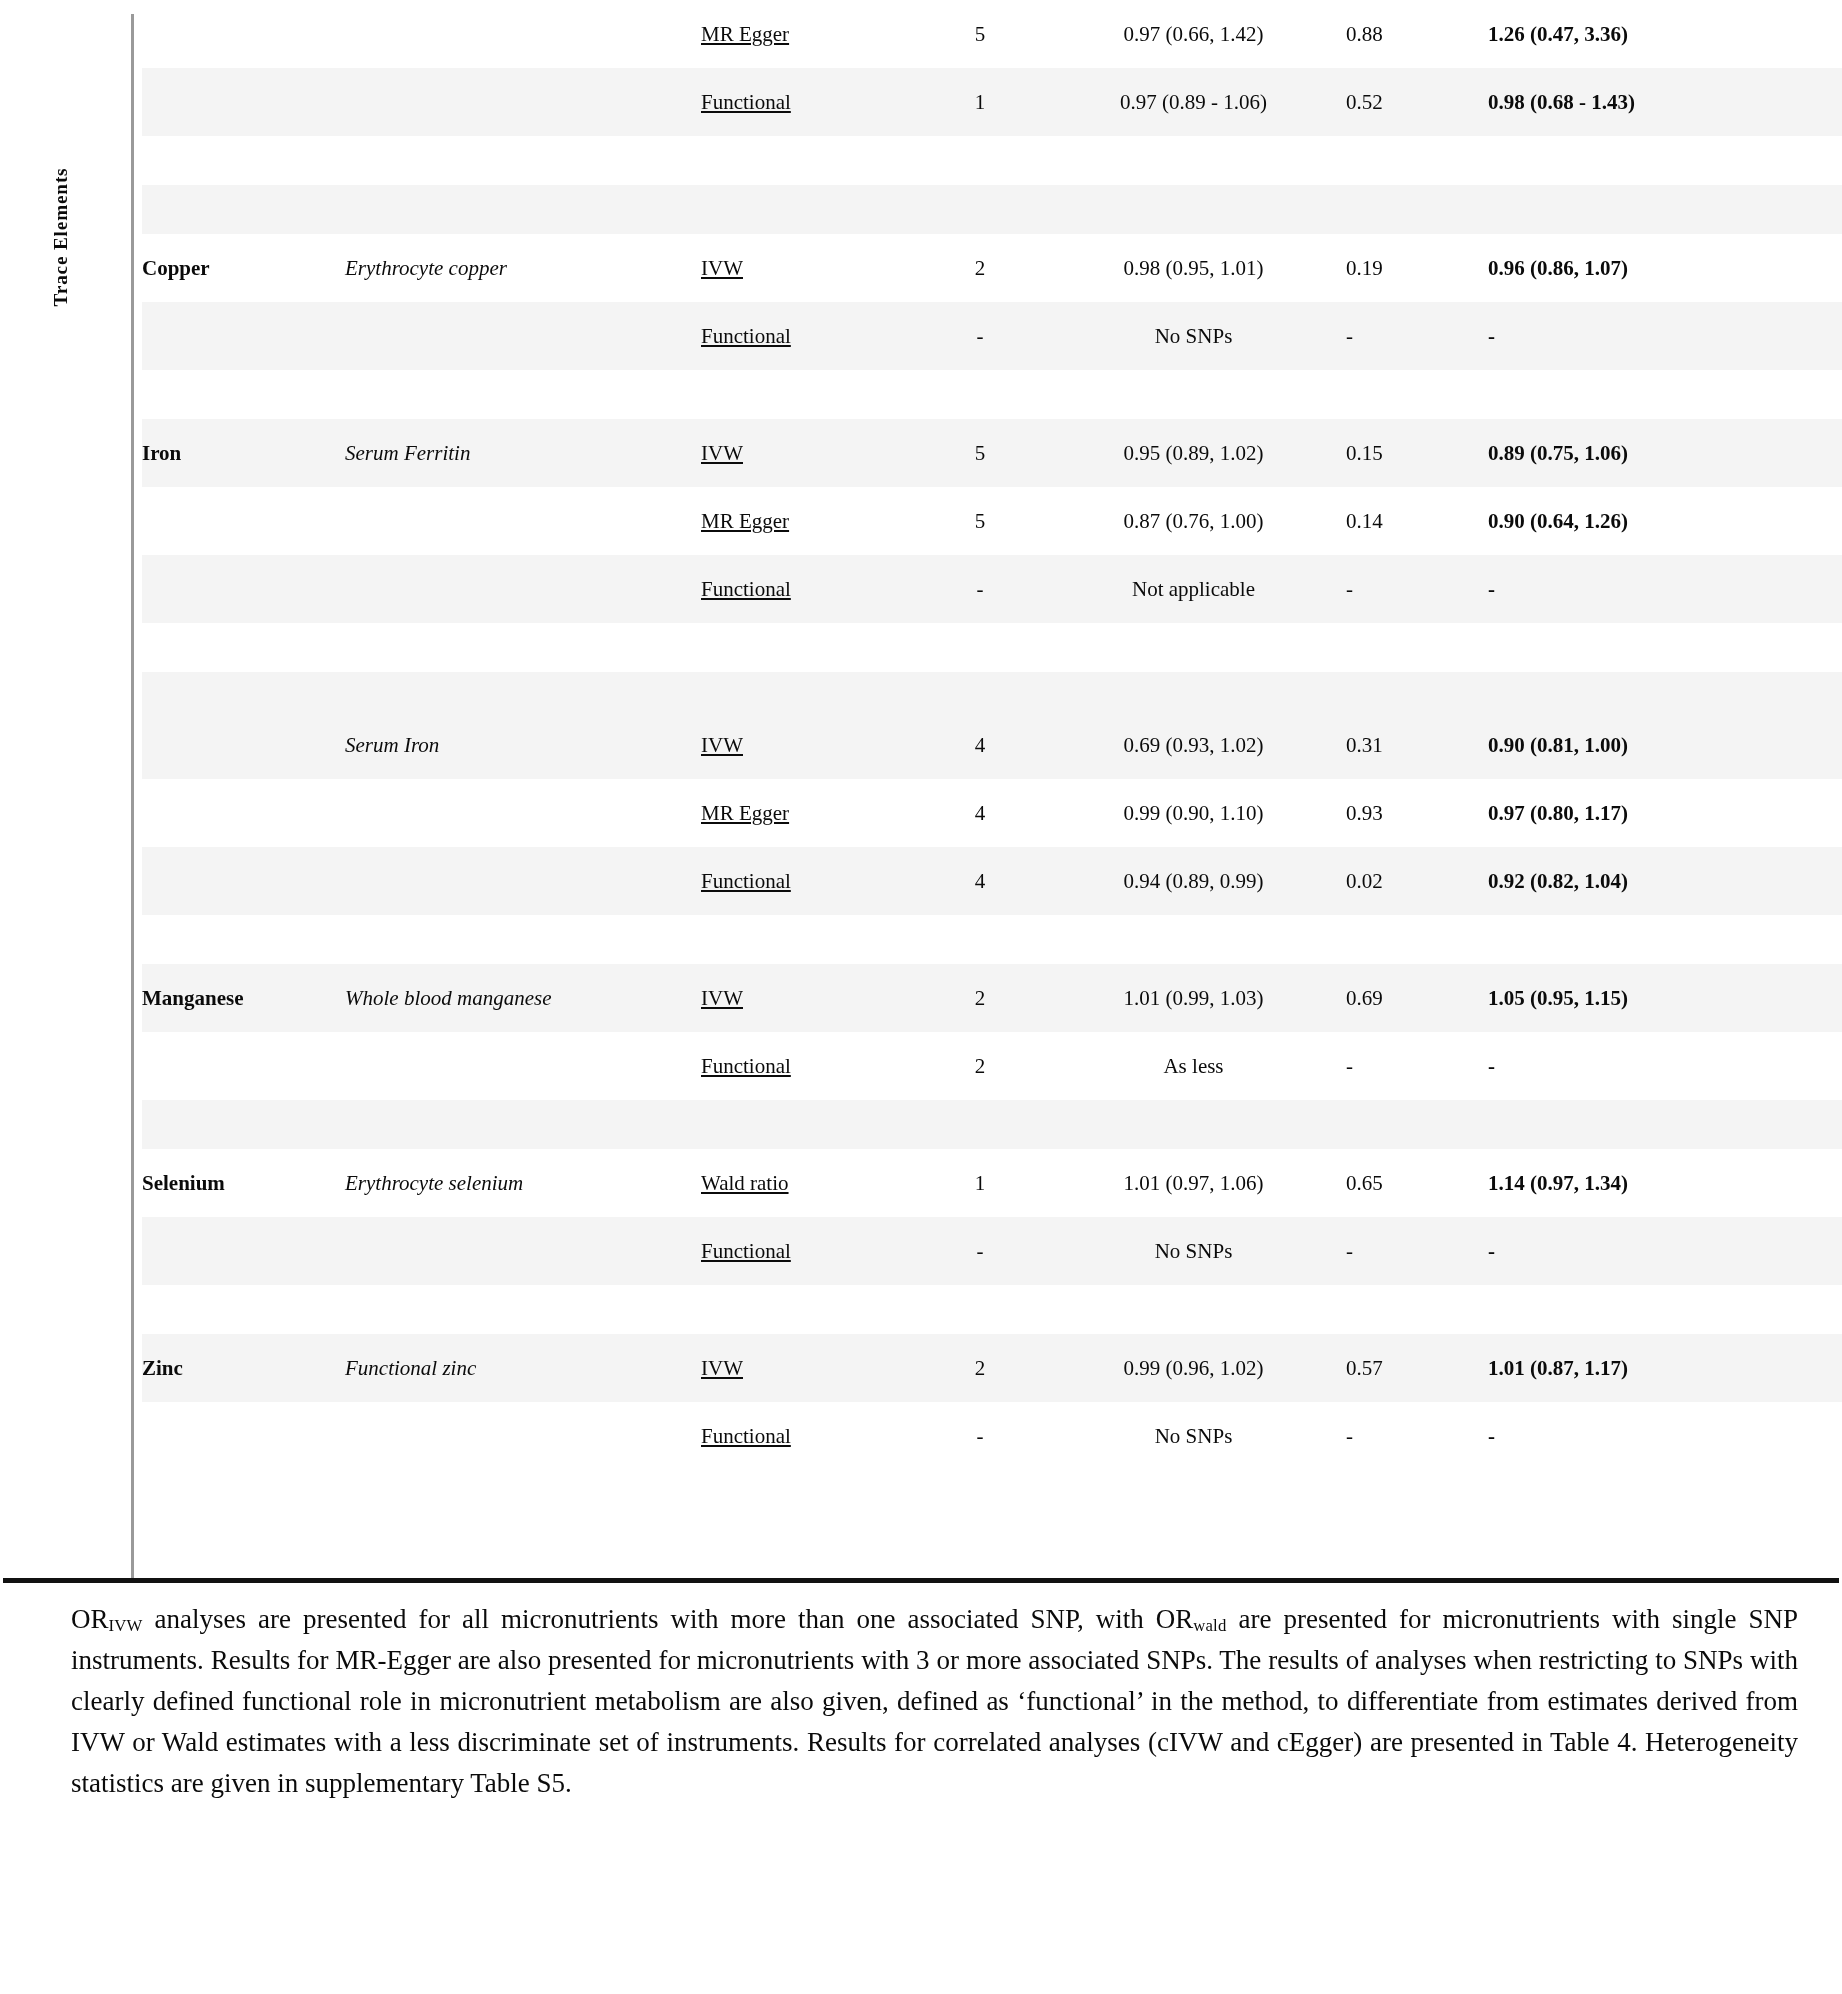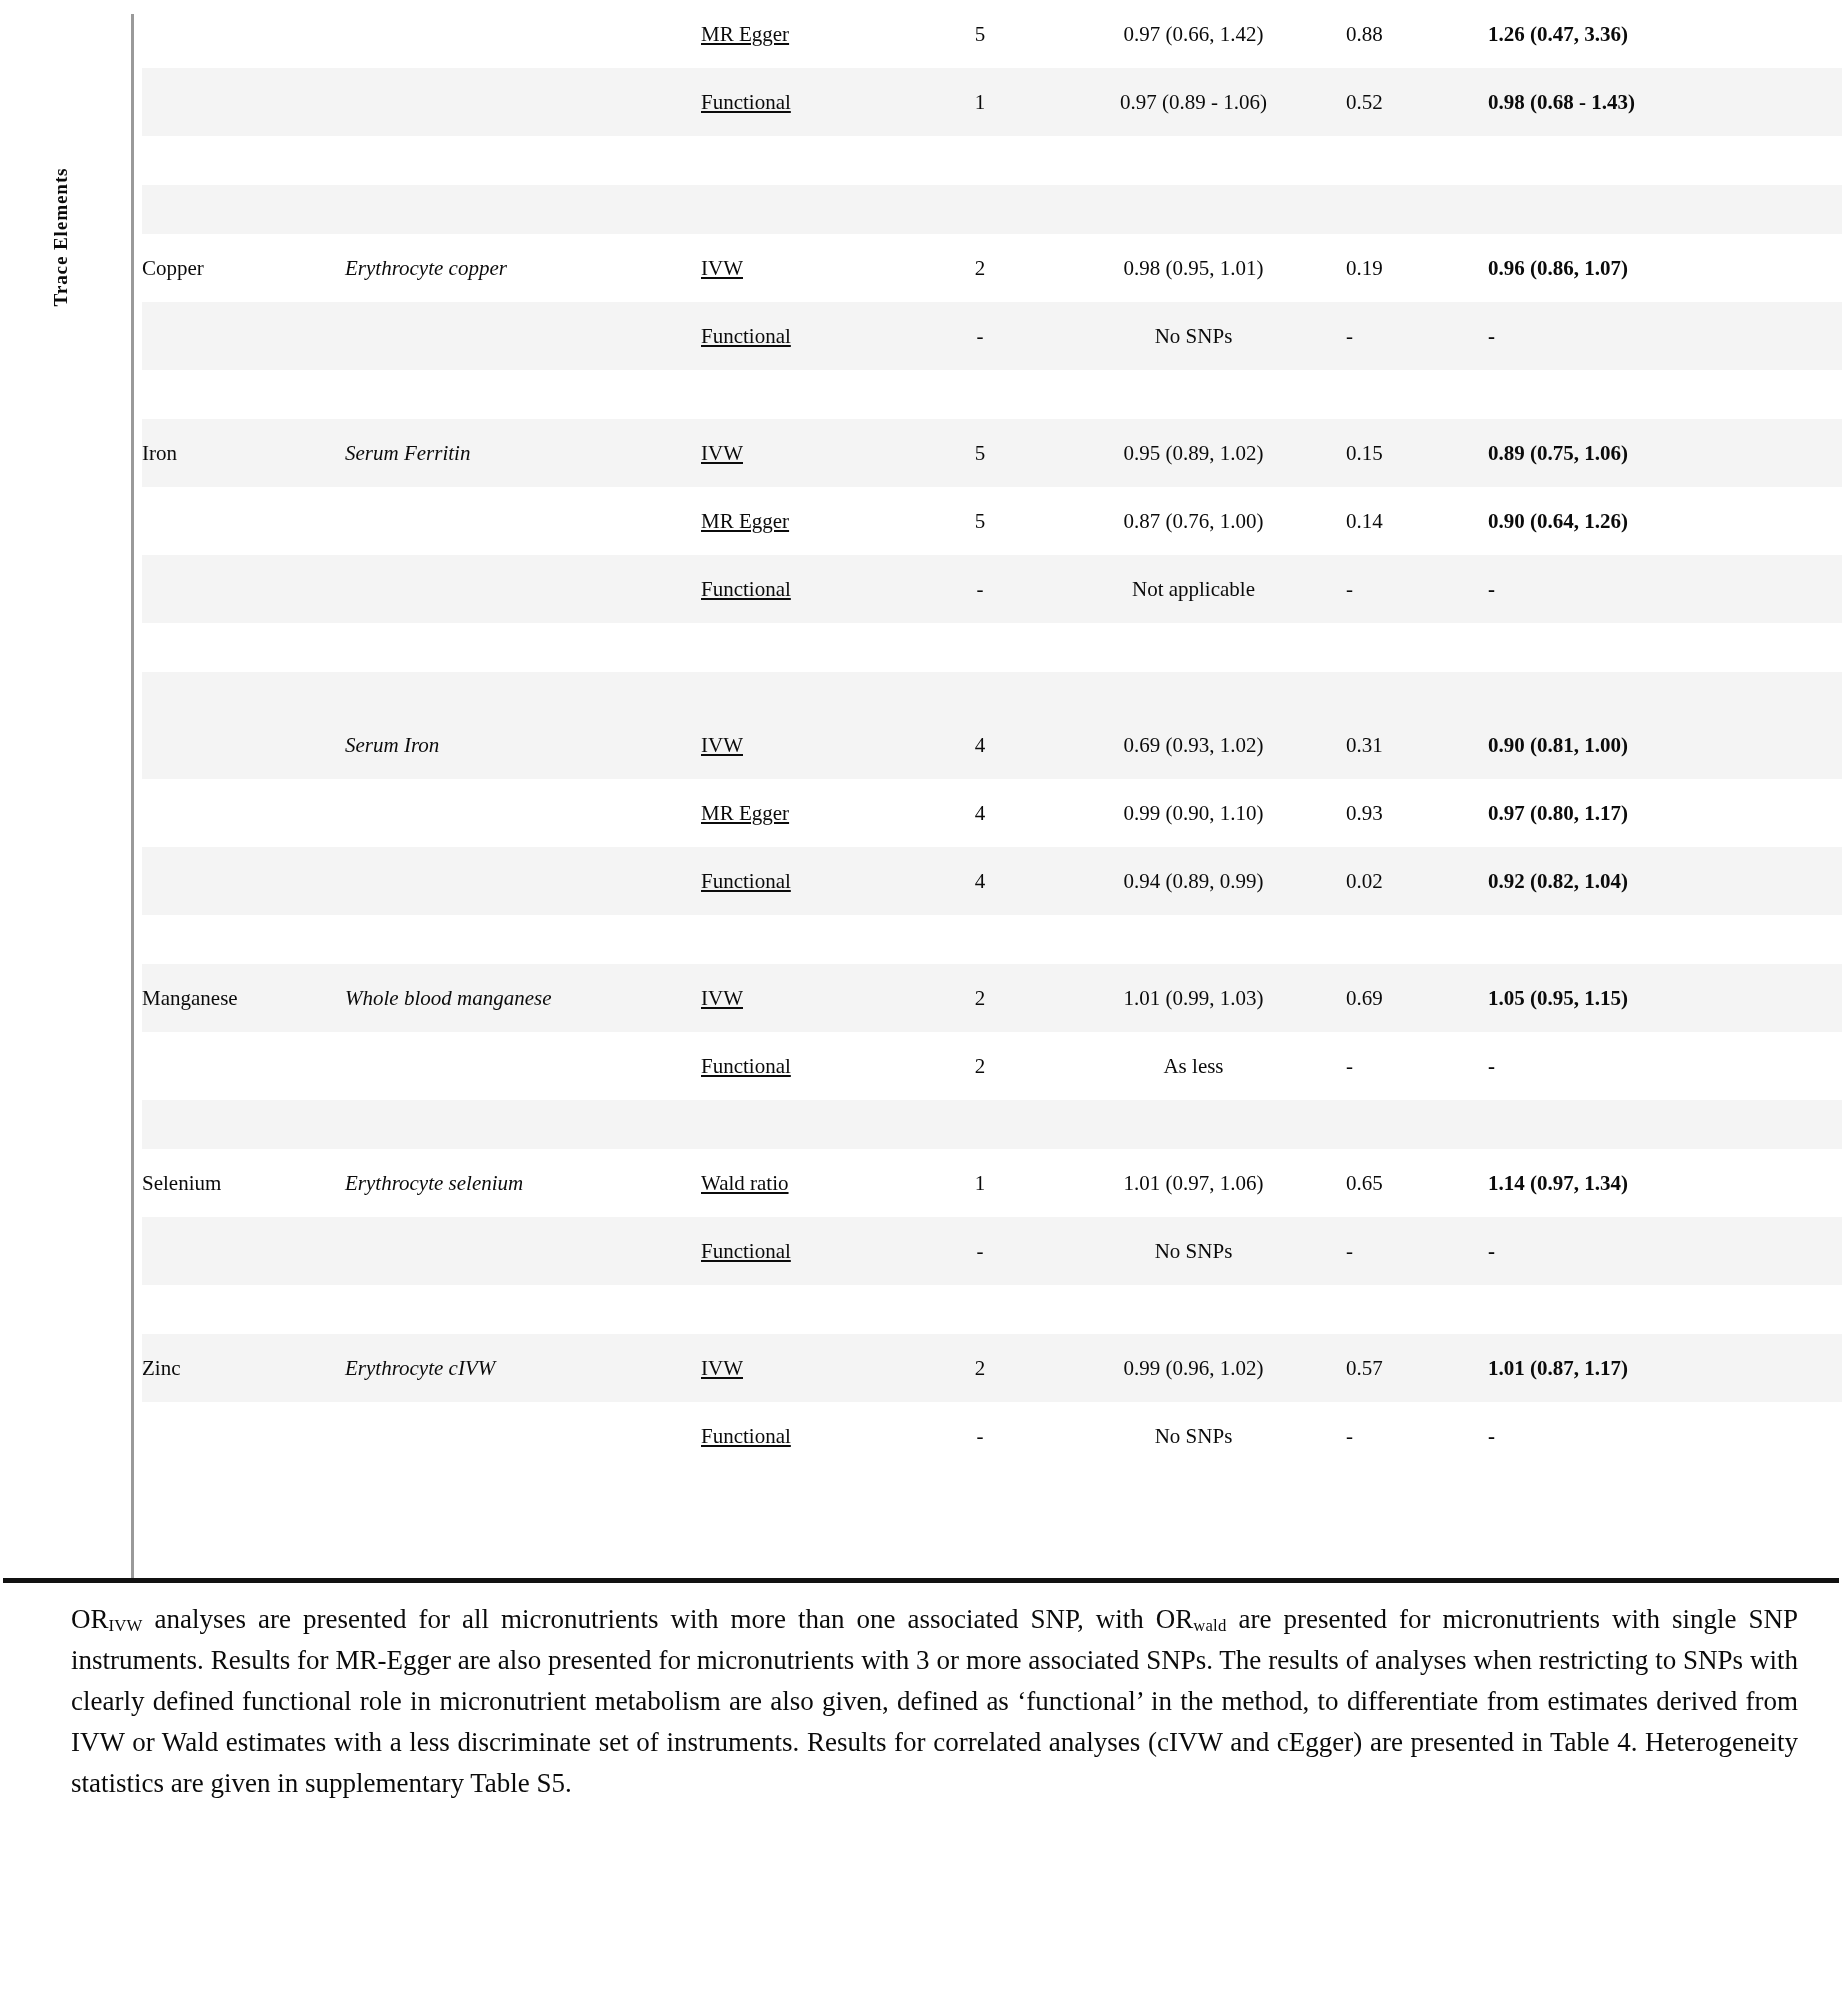--- a/index.html
+++ b/index.html
@@ -48,21 +48,21 @@
     padding:0;
     height:68px;
     vertical-align:middle;
     line-height:1.15;
     font-size:21px;
   }
   tr.band td{ background:#f4f4f4; }
   tr.spacer td{ height:49px; }
   tr.spacer-half td{ height:39px; }
 
-  .c-element{ width:203px; padding-left:18.3px; font-weight:normal; }
+  .c-element{ width:203px; padding-left:18.3px; font-weight:bold; }
   .c-biomarker{ width:356px; padding-left:17.3px;font-style:italic; }
   .c-method{ width:218px; padding-left:6.1px;text-decoration:underline; }
   .c-nsnp{ width:122px; text-align:center; }
   .c-or{ width:305px; text-align:center; }
   .c-p{ width:142px; text-align:left; }
   .c-or2{ width:315px; text-align:left;font-weight:bold; }
   .c-p2{ width:122px; text-align:right; padding-right:7.1px; }
 
   
   .bottom-rule{
@@ -312,21 +312,21 @@
           <td class="c-biomarker"></td>
           <td class="c-method"></td>
           <td class="c-nsnp"></td>
           <td class="c-or"></td>
           <td class="c-p"></td>
           <td class="c-or2"></td>
           <td class="c-p2"></td>
         </tr>
         <tr class="band">
           <td class="c-element">Zinc</td>
-          <td class="c-biomarker">Erythrocyte cIVW</td>
+          <td class="c-biomarker">Functional zinc</td>
           <td class="c-method">IVW</td>
           <td class="c-nsnp">2</td>
           <td class="c-or">0.99 (0.96, 1.02)</td>
           <td class="c-p">0.57</td>
           <td class="c-or2">1.01 (0.87, 1.17)</td>
           <td class="c-p2">0.87</td>
         </tr>
         <tr>
           <td class="c-element"></td>
           <td class="c-biomarker"></td>

